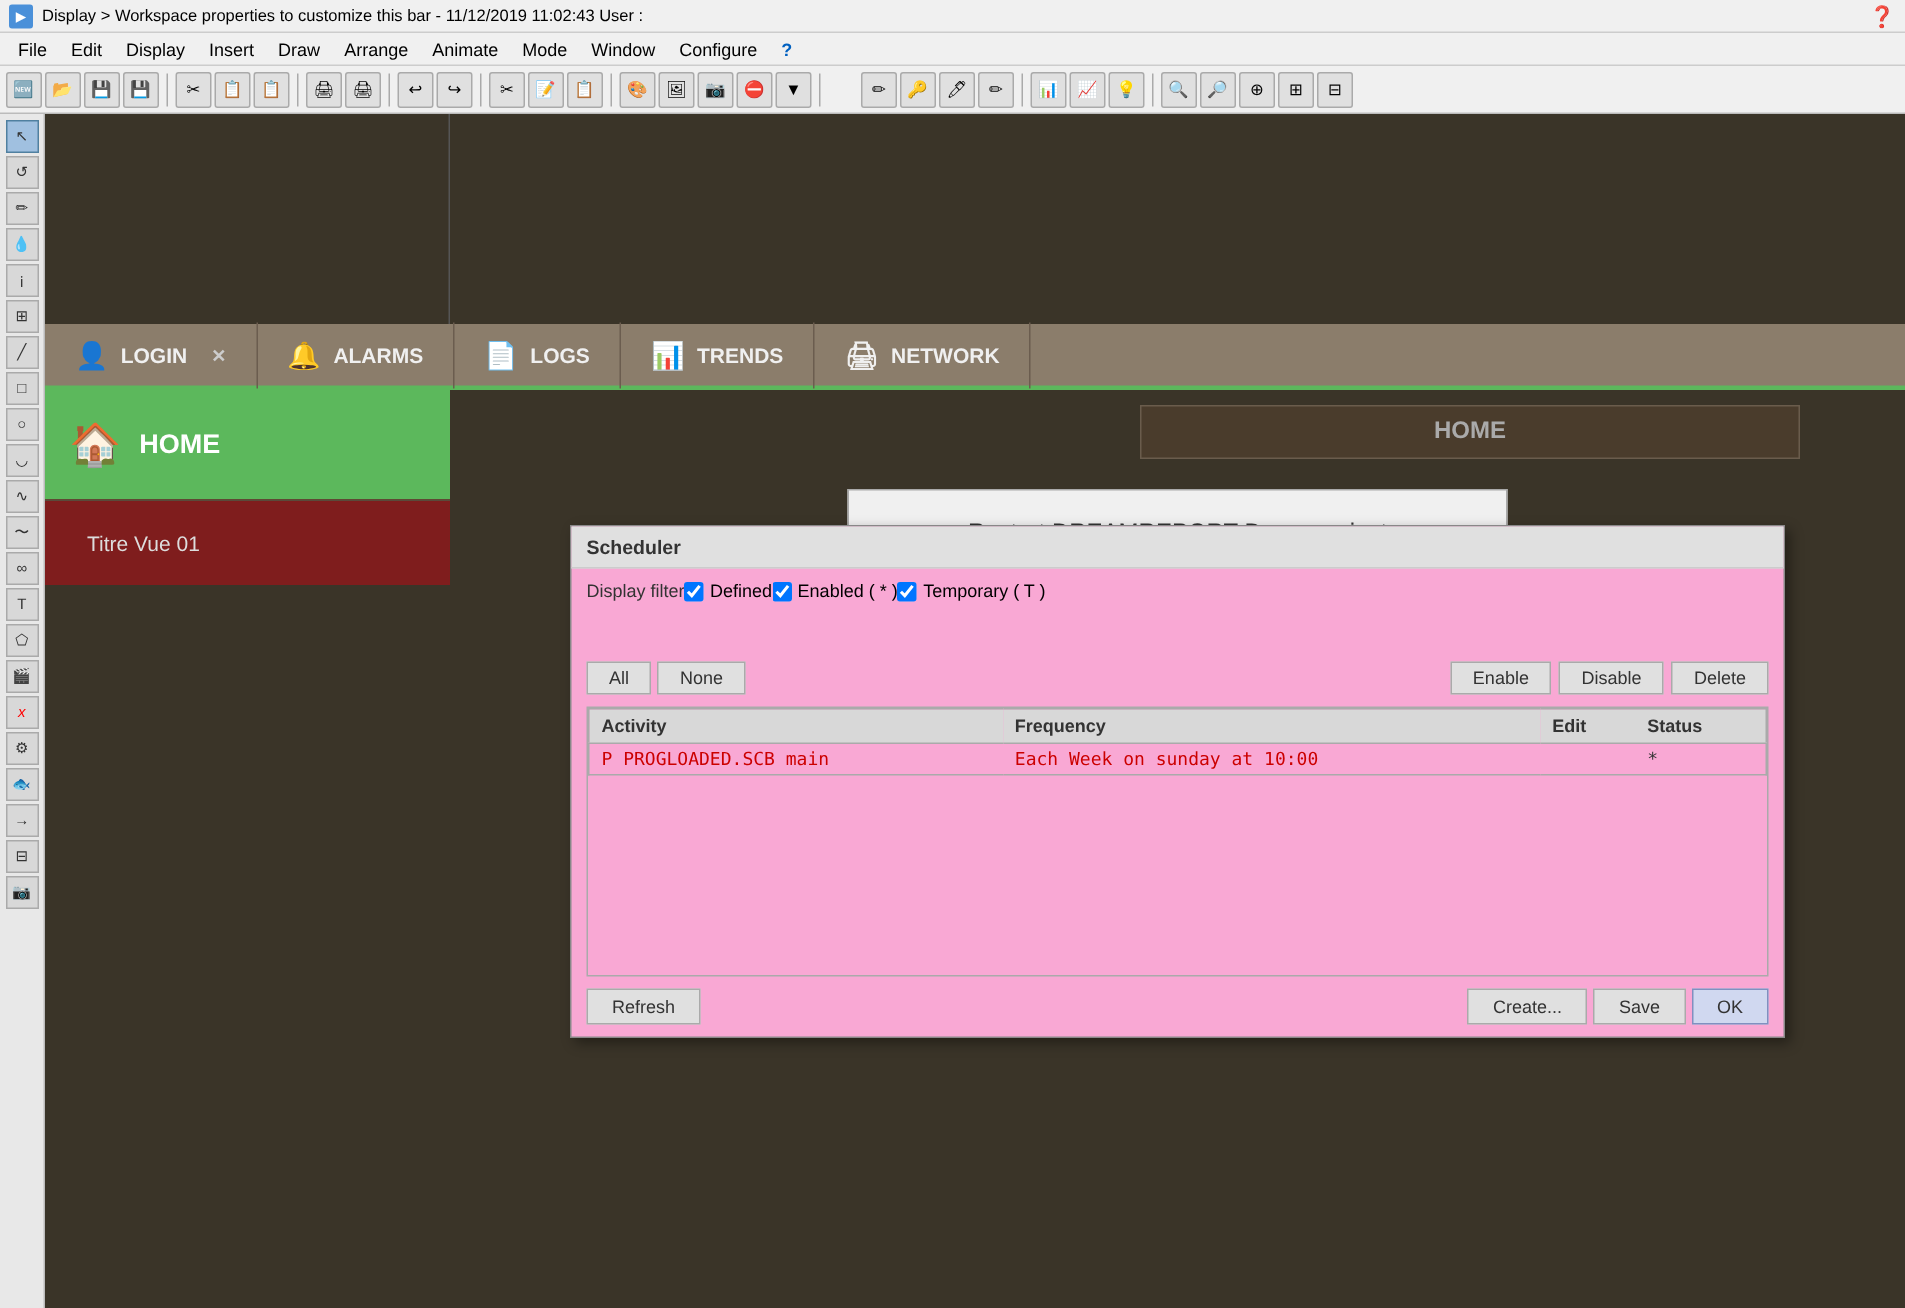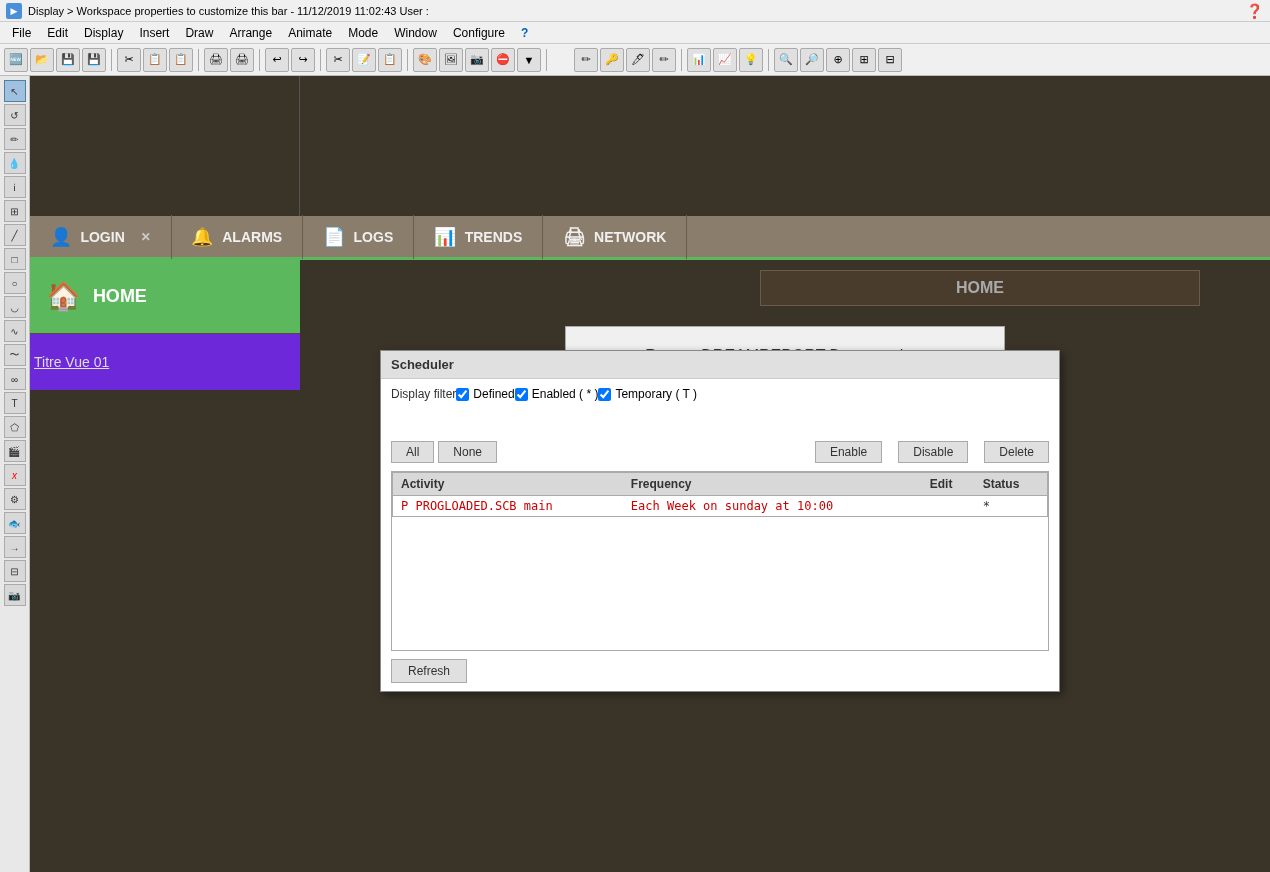--- a/index.html
+++ b/index.html
@@ -152,27 +152,26 @@
       padding: 20px 16px;
       display: flex;
       align-items: center;
       gap: 12px;
       cursor: pointer;
     }
     .nav-btn-home .home-icon {
       font-size: 28px;
     }
     .nav-btn-secondary {
-      background: #6d28d9;
+      background: #7f1d1d;
       color: #ddd;
       font-size: 14px;
-      padding: 20px 4px;
+      padding: 20px 28px;
       cursor: pointer;
       border-top: 1px solid #5a4a3a;
-      text-decoration: underline;
     }
 
     
     #right-display {
       flex: 1;
       background: #3a3428;
       display: flex;
       flex-direction: column;
       align-items: center;
       padding: 10px;
@@ -207,22 +206,22 @@
       color: #333;
       cursor: pointer;
       margin-bottom: 20px;
     }
 
     
     #scheduler-dialog {
       position: absolute;
       top: 90px;
       left: 80px;
-      width: 680px;
-      background: #ffffff;
+      width: 810px;
+      background: #f9a8d4;
       border: 1px solid #888;
       box-shadow: 3px 3px 8px rgba(0,0,0,0.4);
       z-index: 100;
     }
     #scheduler-title {
       background: #e0e0e0;
       padding: 6px 10px;
       font-weight: bold;
       font-size: 13px;
       border-bottom: 1px solid #ccc;
@@ -483,21 +482,21 @@
               </label>
               <label class="checkbox-item">
                 <input type="checkbox" checked="" style="">
                 <span>Temporary ( T )</span>
               </label>
             </div>
 
             <div class="btn-row">
               <button class="small-btn">All</button>
               <button class="small-btn">None</button>
-              <div class="right-btn-row" style="margin-left: auto; display:flex; gap:16px;">
+              <div class="right-btn-row" style="margin-left: auto; display:flex; gap:5px;">
                 <button class="small-btn">Enable</button>
                 <button class="small-btn">Disable</button>
                 <button class="small-btn">Delete</button>
               </div>
             </div>
 
             <div id="table-container">
               <table class="scheduler-table">
                 <thead>
                   <tr>
@@ -513,20 +512,25 @@
                     <td>Each Week on sunday at 10:00</td>
                     <td></td>
                     <td class="status-col">*</td>
                   </tr>
                 </tbody>
               </table>
             </div>
 
             <div class="bottom-btn-row">
               <button class="dialog-btn">Refresh</button>
+              <div class="right-side">
+                <button class="dialog-btn">Create...</button>
+                <button class="dialog-btn">Save</button>
+                <button class="dialog-btn primary">OK</button>
+              </div>
             </div>
 
           </div>
         </div>
       </div>
 
     </div>
   </div>
 </div>
 

